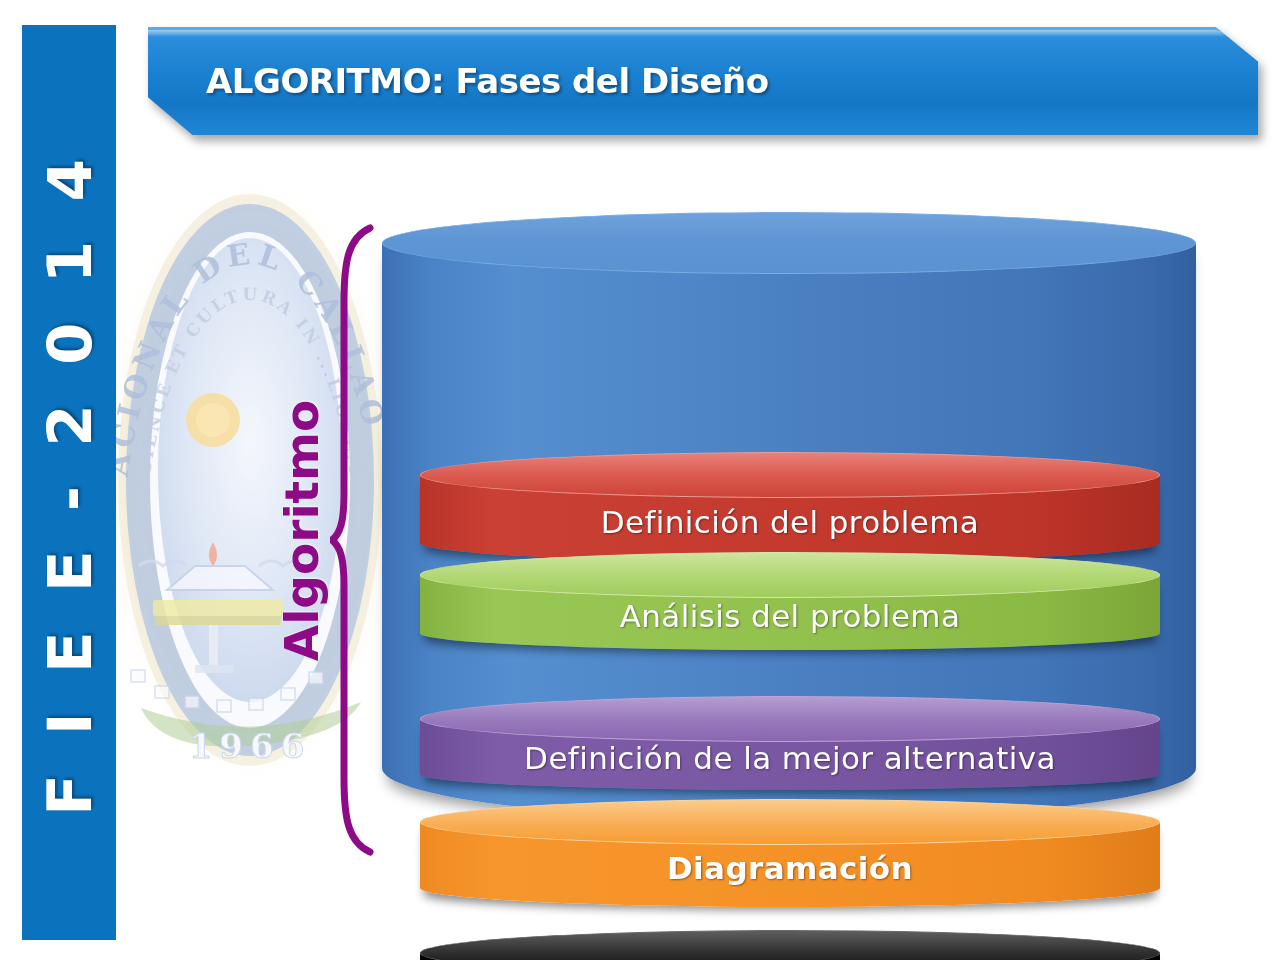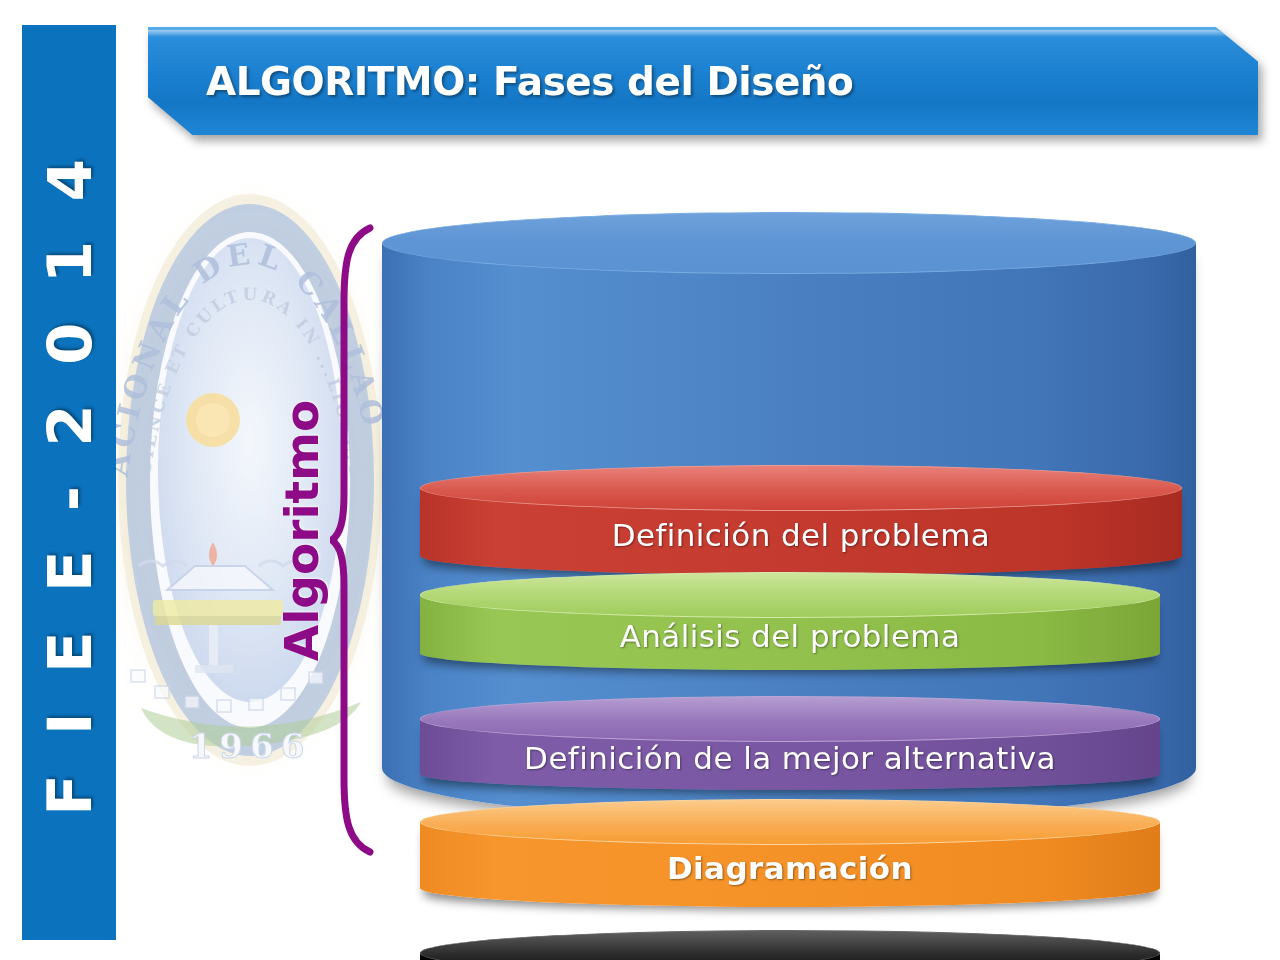--- a/index.html
+++ b/index.html
@@ -76,21 +76,21 @@
     position: absolute;
     left: 58px;
     top: 0;
     right: 10px;
     height: 100%;
     display: flex;
     align-items: center;
     color: #ffffff;
     font-family: "DejaVu Sans", sans-serif;
     font-weight: bold;
-    font-size: 39px;
+    font-size: 34px;
     letter-spacing: -0.5px;
     text-shadow: 2px 2px 3px rgba(0,0,0,0.38);
   }
 
   
   #seal {
     position: absolute;
     left: 95px;
     top: 170px;
     width: 310px;
@@ -210,26 +210,26 @@
     justify-content: center;
     color: #ffffff;
     font-family: "DejaVu Sans", sans-serif;
     font-size: 31px;
     letter-spacing: 0.4px;
     text-shadow: 1px 1px 2px rgba(0,0,0,0.4);
     z-index: 3;
   }
 
   
-  #disc-0 { top: 253px; height: 110px; padding-left: 22px; }
+  #disc-0 { top: 240px; height: 110px; }
   #disc-0 .side { background: linear-gradient(90deg, #B8332A 0%, #CB4034 10%, #C43A2F 50%, #BD3429 84%, #A82B22 100%); }
   #disc-0 .cap  { background: linear-gradient(180deg, #E88078 0%, #D9584D 55%, #CE4338 100%); border: 1px solid #E99A93; }
 
   
-  #disc-1 { top: 360px; height: 98px; text-align: center; }
+  #disc-1 { top: 340px; height: 98px; text-align: center; }
   #disc-1 .side { background: linear-gradient(90deg, #84B240 0%, #99C755 10%, #93C14D 50%, #8AB944 84%, #7BA637 100%); }
   #disc-1 .cap  { background: linear-gradient(180deg, #CDE59C 0%, #B2D875 50%, #9FCC5C 100%); border: 1px solid #D4E8AA; }
 
   
   #disc-2 { top: 484px; height: 94px; }
   #disc-2 .side { background: linear-gradient(90deg, #6B4C95 0%, #7E5CA8 10%, #7A57A3 50%, #71509A 84%, #64458C 100%); }
   #disc-2 .cap  { background: linear-gradient(180deg, #B49CD0 0%, #9878BC 55%, #8A66B0 100%); border: 1px solid #BCA6D6; }
 
   
   #disc-3 { top: 587px; height: 108px; font-weight: bold; }

